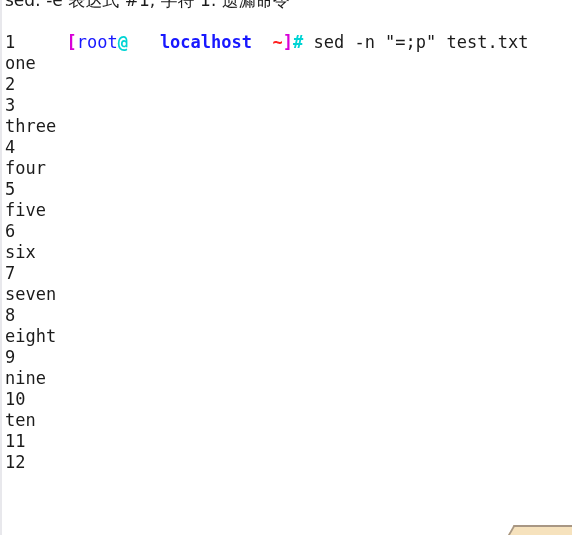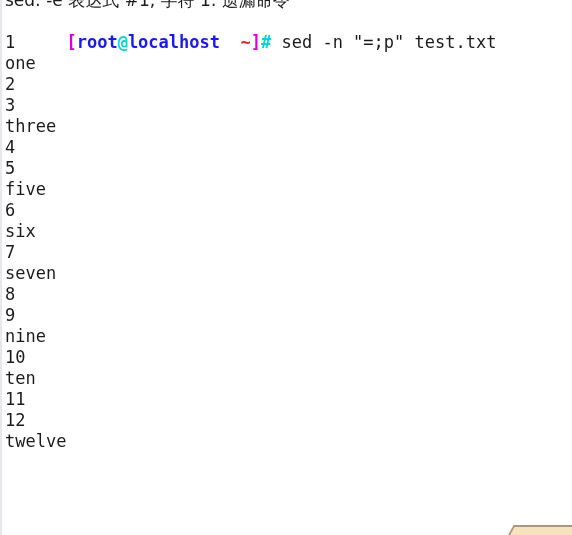--- a/index.html
+++ b/index.html
@@ -65,23 +65,23 @@
     color: #1b1b1b;
     font-family: "DejaVu Sans", "Liberation Sans", sans-serif;
   }
   .prompt-line {
     height: 21px;
     line-height: 21px;
     font-size: 17px;
     white-space: pre;
   }
   .p-bracket { color: #d800d8; font-weight: bold; }
-  .p-user    { color: #1818ff; font-weight: bold; }
+  .p-user    { color: #1818ff; font-weight: normal; }
   .p-at      { color: #00d4d4; font-weight: bold; }
-  .p-host    { color: #1818ff; font-weight: bold; }
+  .p-host    { color: #1818ff; font-weight: bold; margin-left: 32px; }
   .p-space   { color: #1818ff; }
   .p-tilde   { color: #ff2020; font-weight: bold; }
   .p-hash    { color: #00d4d4; font-weight: bold; }
   .cmd       { color: #1b1b1b; }
 
   
   .corner-popup {
     position: absolute;
     right: 0;
     bottom: 0;
@@ -112,33 +112,34 @@
       <span class="p-bracket">[</span><span class="p-user">root</span><span class="p-at">@</span><span class="p-host">localhost</span><span class="p-space"> </span><span class="p-tilde"> ~</span><span class="p-bracket">]</span><span class="p-hash">#</span><span class="cmd"> sed -n "=;p" test.txt</span>
     </div>
 
     <div id="output-container">
         <div class="line">1</div>
         <div class="line">one</div>
         <div class="line">2</div>
         <div class="line">3</div>
         <div class="line">three</div>
         <div class="line">4</div>
+        <div class="line">four</div>
         <div class="line">5</div>
         <div class="line">five</div>
         <div class="line">6</div>
         <div class="line">six</div>
         <div class="line">7</div>
         <div class="line">seven</div>
         <div class="line">8</div>
+        <div class="line">eight</div>
         <div class="line">9</div>
         <div class="line">nine</div>
         <div class="line">10</div>
         <div class="line">ten</div>
         <div class="line">11</div>
         <div class="line">12</div>
-        <div class="line">twelve</div>
       </div>
 
   </div>
 
   <div class="corner-popup"></div>
 
 </div>
 
 </body></html>

